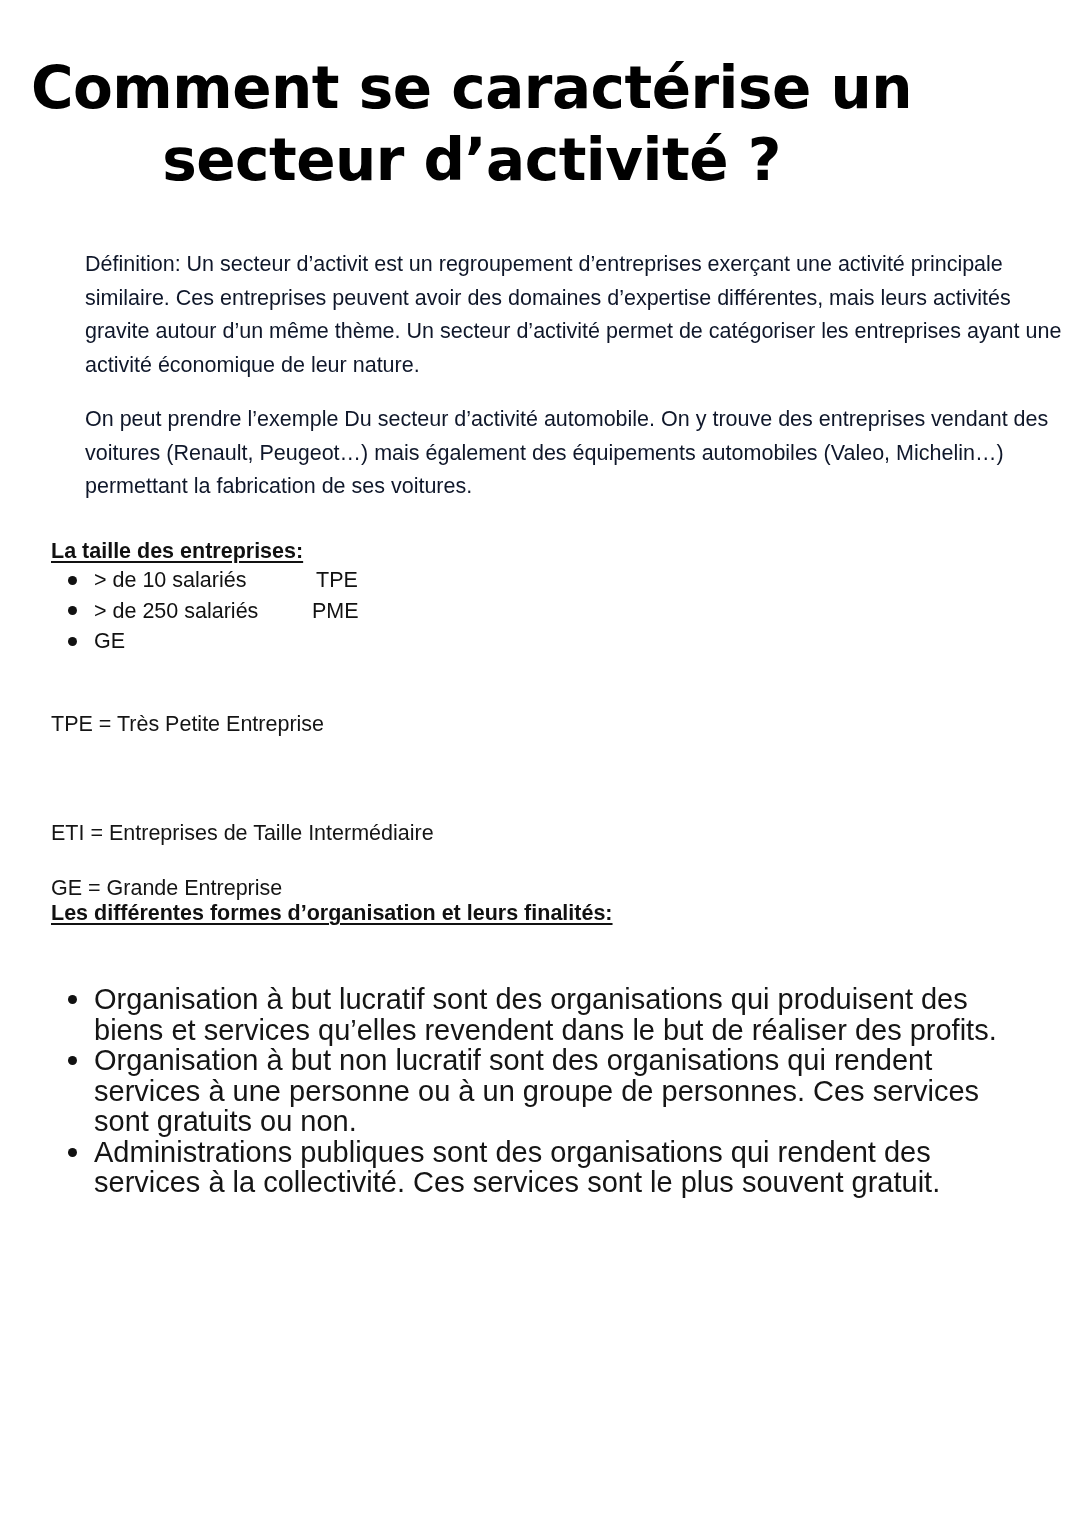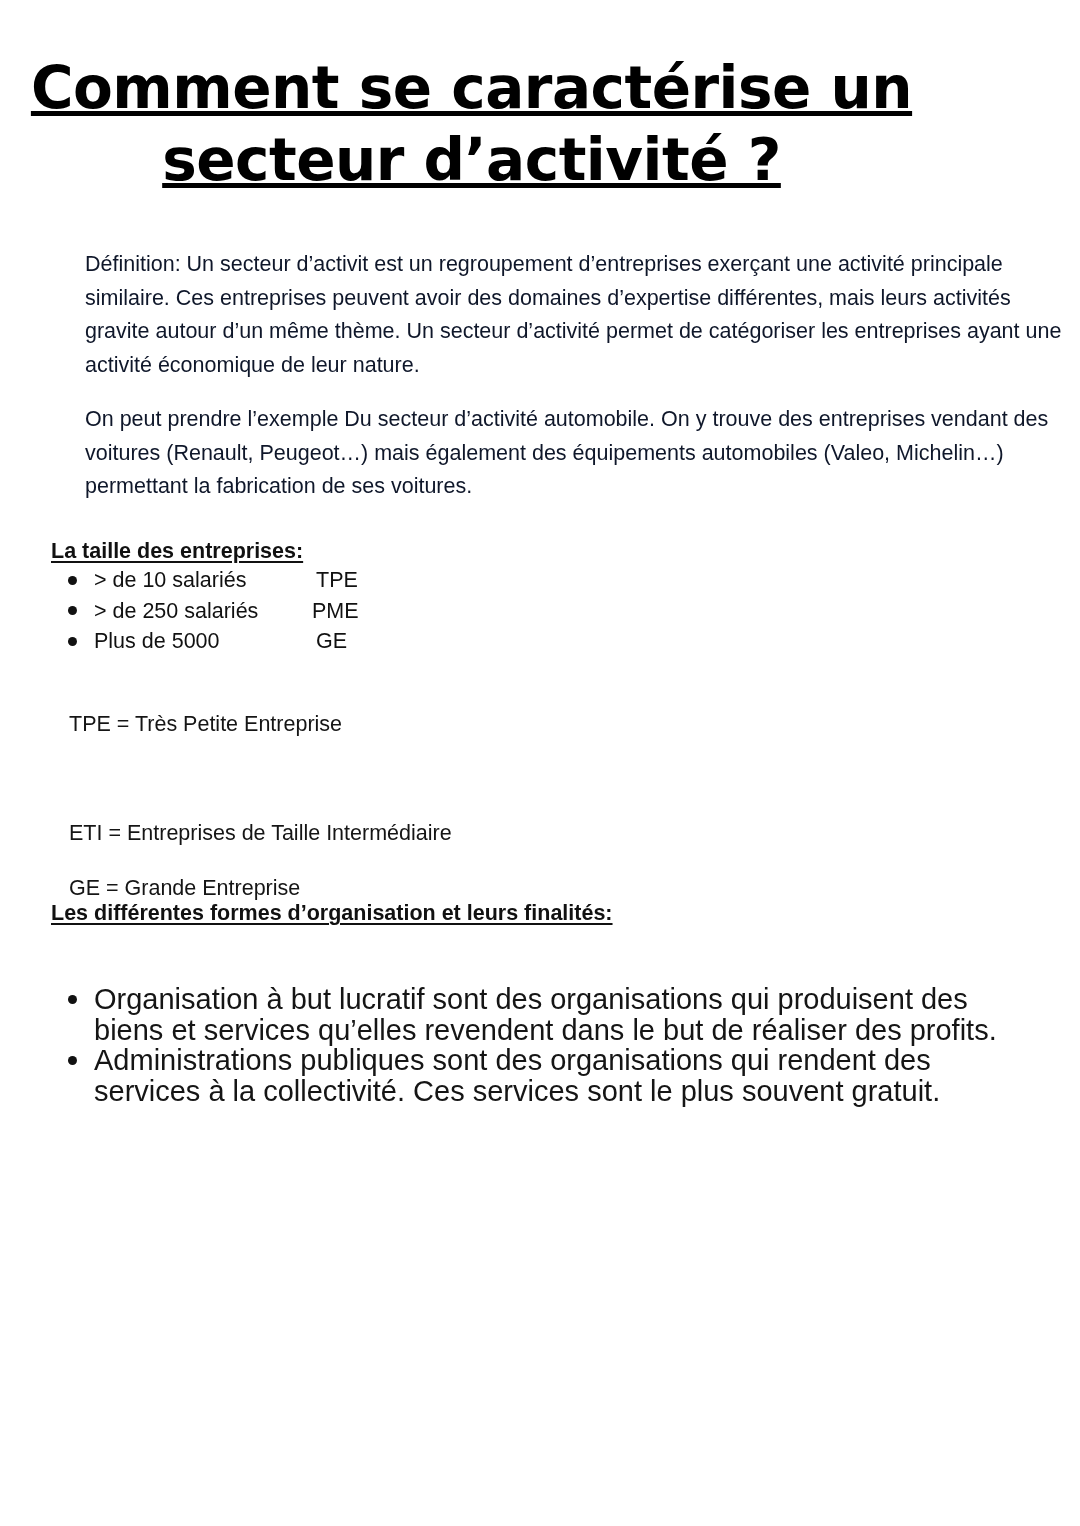--- a/index.html
+++ b/index.html
@@ -27,21 +27,20 @@
       top: 52px;
       width: 943px;
       text-align: center;
       font-family: "DejaVu Sans", sans-serif;
       font-weight: bold;
       font-size: 58px;
       line-height: 72px;
       letter-spacing: -0.5px;
       margin: 0;
       color: #000;
-      text-decoration: underline;
     }
     .para {
       position: absolute;
       left: 69px;
       width: 985px;
       font-size: 21.5px;
       line-height: 33.5px;
       margin: 16px;
       color: #0f172a;
     }
@@ -81,21 +80,21 @@
       margin-left: 17px;
       margin-right: 17px;
       flex: 0 0 auto;
     }
     .size-label {
       display: inline-block;
       width: 222px;
     }
     .abbr {
       position: absolute;
-      left: 69px;
+      left: 51px;
       font-size: 21.5px;
       line-height: 30px;
       margin: 0;
       color: #151515;
     }
     .org-list {
       position: absolute;
       left: 51px;
       top: 984px;
       width: 985px;
@@ -139,35 +138,38 @@
       <span class="size-label">&gt; de 10 salariés</span>
       <span>TPE</span>
     </li>
     <li>
       <span class="bullet"></span>
       <span class="size-label" style="width:218px;">&gt; de 250 salariés</span>
       <span>PME</span>
     </li>
     <li>
       <span class="bullet"></span>
-      <span class="size-label">Plus de 5000</span>
       <span>GE</span>
     </li>
   </ul>
 
   <p class="abbr" style="top:709px;">TPE = Très Petite Entreprise</p>
   <p class="abbr" style="top:818px;">ETI = Entreprises de Taille Intermédiaire</p>
   <p class="abbr" style="top:873px;">GE = Grande Entreprise</p>
 
   <p class="heading" style="top:898px;text-decoration:underline;">Les différentes formes d’organisation et leurs finalités:</p>
 
   <ul class="org-list">
     <li>
       <span class="bullet"></span>
       <span>Organisation à but lucratif sont des organisations qui produisent des biens et services qu’elles revendent dans le but de réaliser des profits.</span>
     </li>
     <li>
       <span class="bullet"></span>
+      <span>Organisation à but non lucratif sont des organisations qui rendent services à une personne ou à un groupe de personnes. Ces services sont gratuits ou non.</span>
+    </li>
+    <li>
+      <span class="bullet"></span>
       <span>Administrations publiques sont des organisations qui rendent des services à la collectivité. Ces services sont le plus souvent gratuit.</span>
     </li>
   </ul>
 
 </div>
 
 </body></html>

